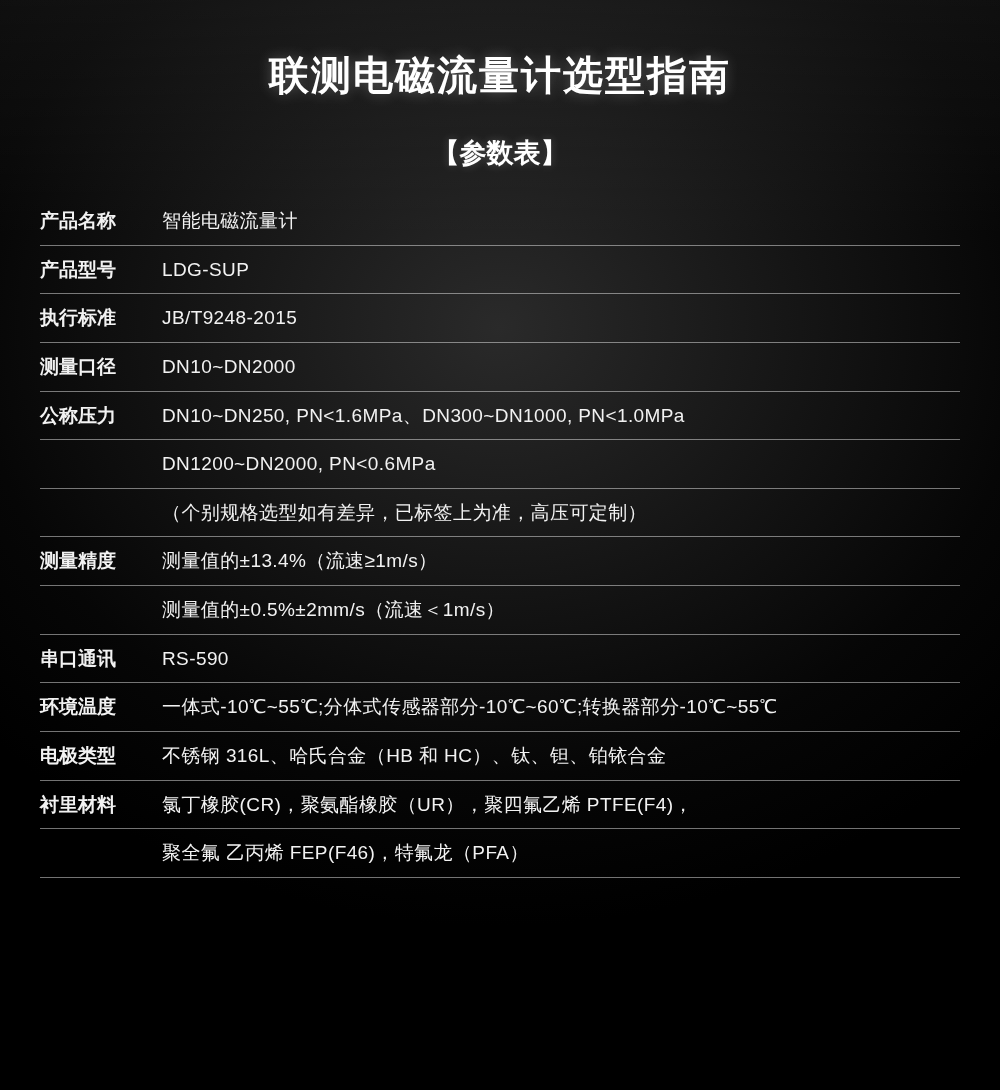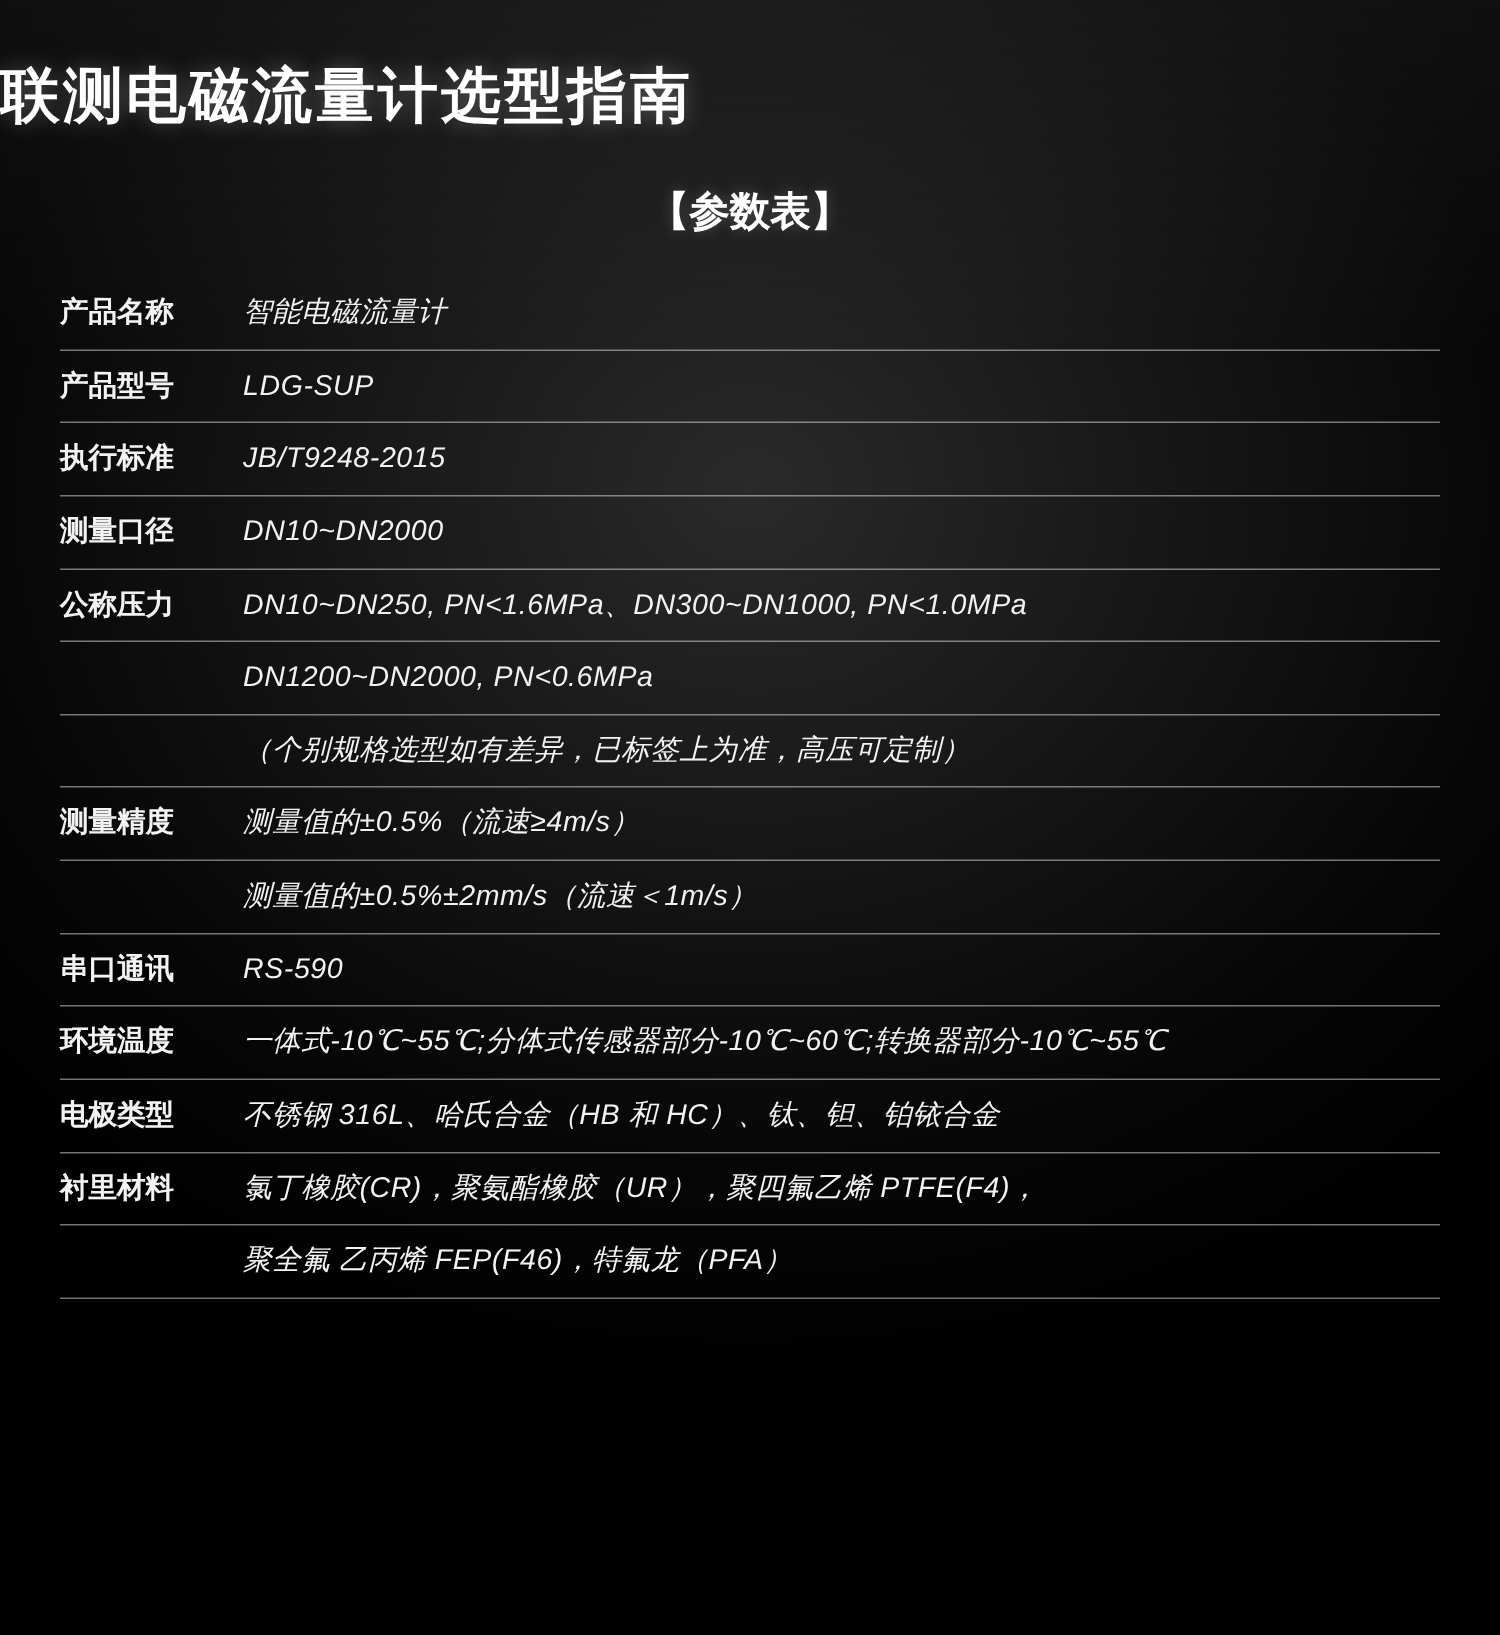--- a/index.html
+++ b/index.html
@@ -32,25 +32,25 @@
   }
   .page {
     position: relative;
     z-index: 2;
     width: 1000px;
     height: 1090px;
     box-sizing: border-box;
     padding: 0;
   }
   .title {
-    text-align: left;
+    text-align: center;
     font-size: 40px;
     font-weight: bold;
     letter-spacing: 2px;
-    padding-top: 36px;
+    padding-top: 48px;
     color: #ffffff;
     text-shadow: 0 0 14px rgba(255,255,255,0.28);
   }
   .subtitle {
     text-align: center;
     font-size: 27px;
     font-weight: bold;
     margin-top: 32px;
     color: #ffffff;
     text-shadow: 0 0 10px rgba(255,255,255,0.2);
@@ -75,21 +75,20 @@
     width: 122px;
     padding-left: 4px;
     font-size: 20px;
     font-weight: bold;
     white-space: nowrap;
   }
   td.value {
     padding-left: 26px;
     font-size: 18.5px;
     letter-spacing: 0.4px;
-    font-style: italic;
   }
   td.label.blank {
     border-bottom: 1px solid rgba(255,255,255,0.45);
   }
   .value-sm {
     font-size: 18px;
     margin-left: 28px;
   }
   .value-tight {
     letter-spacing: 0px;
@@ -136,21 +135,21 @@
         <tr>
           <td class="label blank"></td>
           <td class="value value-tight">DN1200~DN2000,  PN&lt;0.6MPa</td>
         </tr>
         <tr>
           <td class="label blank"></td>
           <td class="value value-sm">（个别规格选型如有差异，已标签上为准，高压可定制）</td>
         </tr>
         <tr>
           <td class="label">测量精度</td>
-          <td class="value">测量值的±0.5%（流速≥4m/s）</td>
+          <td class="value">测量值的±13.4%（流速≥1m/s）</td>
         </tr>
         <tr>
           <td class="label blank"></td>
           <td class="value">测量值的±0.5%±2mm/s（流速＜1m/s）</td>
         </tr>
         <tr>
           <td class="label">串口通讯</td>
           <td class="value">RS-590</td>
         </tr>
         <tr>

